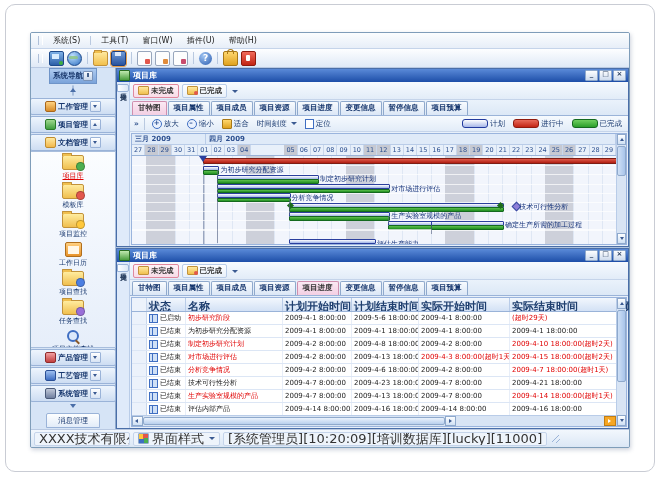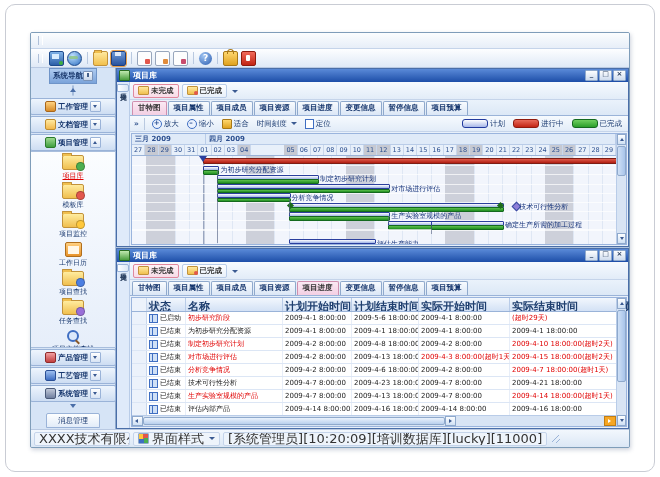--- a/index.html
+++ b/index.html
@@ -168,20 +168,28 @@
   .sgrip{width:8px;height:8px;margin-left:2px;background:linear-gradient(135deg,transparent 40%,#9ab3d8 40% 50%,transparent 50% 70%,#9ab3d8 70% 80%,transparent 80%);}
 </style>
 </head>
 <body>
 
 <div class="frame"></div>
 <div class="window">
 
   <div class="menubar">
     <div class="grip"></div>
+    <span id="menu-items" style="display:flex;align-items:center;">
+        <span class="menu-item">系统(S)</span>
+        <span class="msep"></span>
+        <span class="menu-item">工具(T)</span>
+        <span class="menu-item">窗口(W)</span>
+        <span class="menu-item">插件(U)</span>
+        <span class="menu-item">帮助(H)</span>
+      </span>
   </div>
 
   <div class="toolbar">
     <div class="grip"></div>
     <span id="toolbar-icons" style="display:flex;align-items:center;gap:3px;">
         <span class="ticon i-computer"></span>
         <span class="ticon i-globe"></span>
         <span class="tsep"></span>
         <span class="ticon i-folder"></span>
         <span class="ticon i-save hl"></span>
@@ -204,28 +212,28 @@
         <span class="pin"></span>
       </div>
       <div class="sb-collapse"></div>
       <div id="sidebar-groups" style="flex:1;display:flex;flex-direction:column;min-height:0;">
           <div class="sb-group">
             <span class="gi gi-work"></span>
             <span class="lbl">工作管理</span>
             <span class="dd-box"></span>
           </div>
           <div class="sb-group">
+            <span class="gi gi-project"></span>
+            <span class="lbl">项目管理</span>
+            <span class="dd-box up"></span>
+          </div>
+          <div class="sb-group">
             <span class="gi gi-doc"></span>
             <span class="lbl">文档管理</span>
             <span class="dd-box"></span>
-          </div>
-          <div class="sb-group">
-            <span class="gi gi-project"></span>
-            <span class="lbl">项目管理</span>
-            <span class="dd-box up"></span>
           </div>
           <div class="sb-items">
             <div class="sb-item sel">
               <div class="fi b-doc"></div>
               <div class="ilabel">项目库</div>
             </div>
             <div class="sb-item">
               <div class="fi b-x"></div>
               <div class="ilabel">模板库</div>
             </div>

